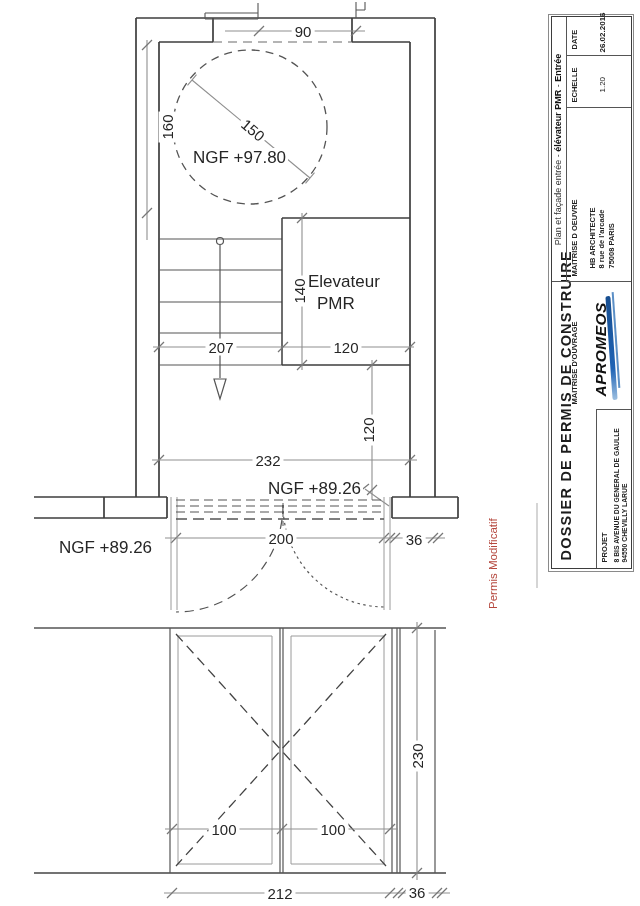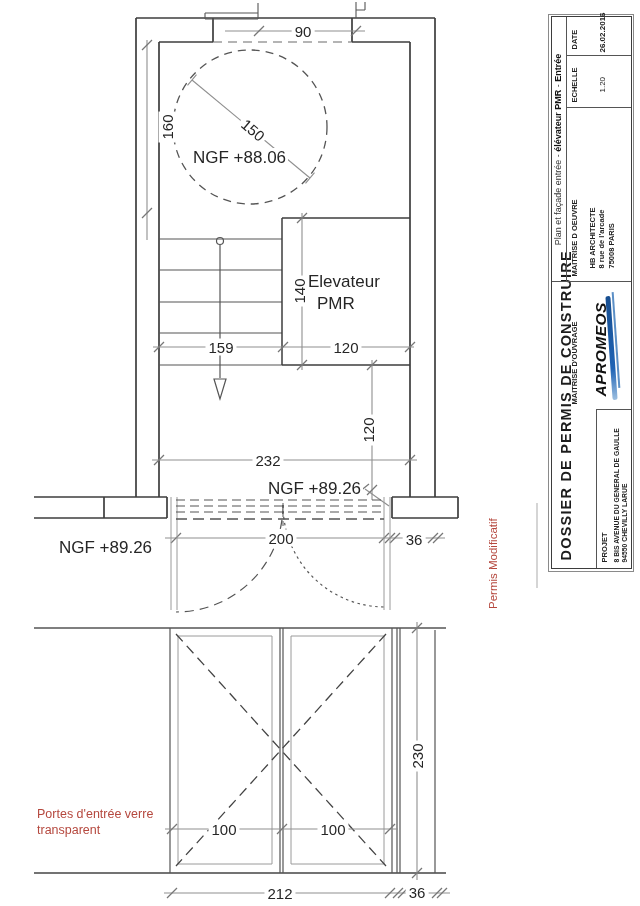--- a/index.html
+++ b/index.html
@@ -157,38 +157,34 @@
     <g stroke="#777" stroke-width="1.3" fill="none">
       <path d="M167,834 L177,824 M277,834 L287,824 M385,834 L395,824"></path>
       <path d="M412,633 L422,623 M412,878 L422,868"></path>
       <path d="M167,898 L177,888 M385,898 L395,888"></path>
       <path d="M393,898 L403,888 M398,898 L408,888 M432,898 L442,888 M437,898 L447,888"></path>
     </g>
   </svg>
 
   <div class="lbl dim" style="left:303px;top:31px;">90</div>
   <div class="lbl dim45" style="left:253px;top:130px;">150</div>
-  <div class="lbl ngf big" style="left:191px;top:158px;">NGF +88.06</div>
+  <div class="lbl ngf big" style="left:191px;top:158px;">NGF +97.80</div>
   <div class="lbl dimr" style="left:167px;top:127px;">160</div>
   <div class="lbl dimr" style="left:299px;top:291px;">140</div>
   <div class="lbl big" style="left:308px;top:272px;">Elevateur</div>
   <div class="lbl big" style="left:317px;top:294px;">PMR</div>
-  <div class="lbl dim" style="left:221px;top:347px;">159</div>
+  <div class="lbl dim" style="left:221px;top:347px;">207</div>
   <div class="lbl dim" style="left:346px;top:347px;">120</div>
   <div class="lbl dimr" style="left:368px;top:430px;">120</div>
   <div class="lbl dim" style="left:268px;top:460px;">232</div>
   <div class="lbl ngf big" style="left:266px;top:489px;">NGF +89.26</div>
   <div class="lbl dim" style="left:281px;top:538px;">200</div>
   <div class="lbl dim" style="left:414px;top:539px;">36</div>
   <div class="lbl ngf big" style="left:57px;top:548px;">NGF +89.26</div>
 
-  <div class="lbl rednote" style="left:37px;top:806px;">
-    <div>Portes d'entrée verre</div>
-    <div>transparent</div>
-  </div>
   <div class="lbl dim" style="left:224px;top:829px;">100</div>
   <div class="lbl dim" style="left:333px;top:829px;">100</div>
   <div class="lbl dimr" style="left:417px;top:756px;">230</div>
   <div class="lbl dim" style="left:280px;top:893px;">212</div>
   <div class="lbl dim" style="left:417px;top:892px;">36</div>
 
   <div class="permis">Permis Modificatif</div>
 
   <div class="tblock">
     <div class="tinner">

